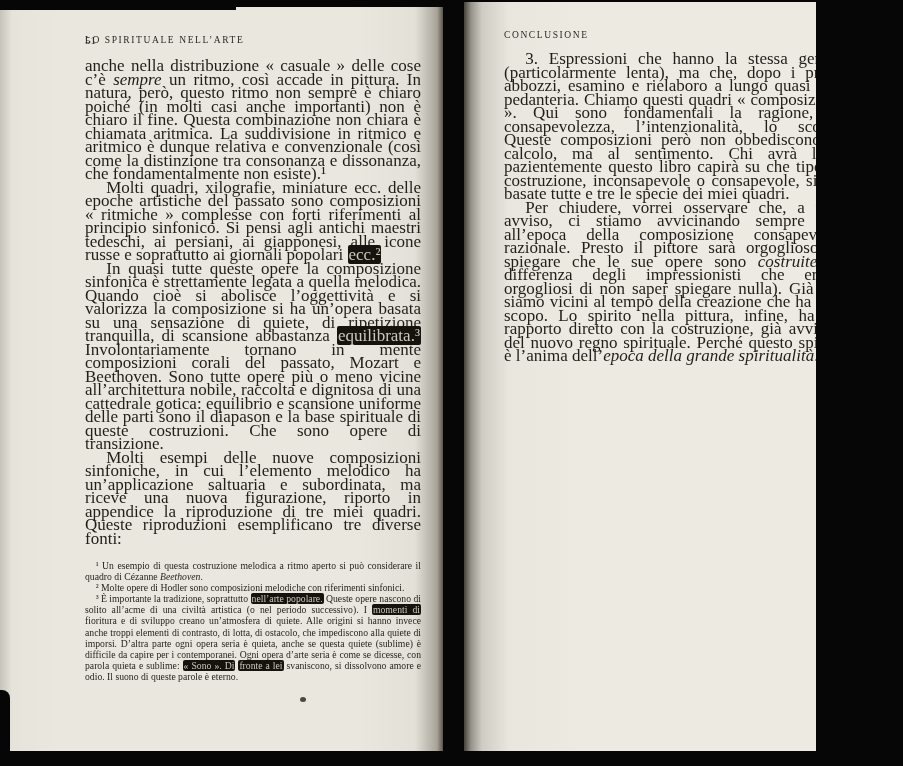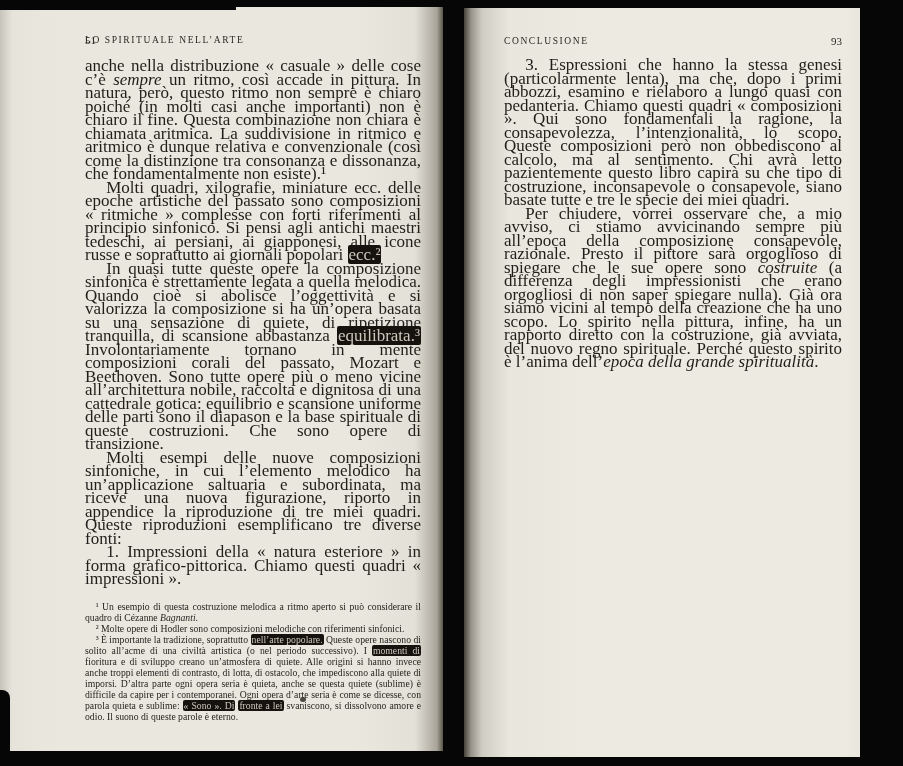--- a/index.html
+++ b/index.html
@@ -13,25 +13,24 @@
   .spread { position: absolute; inset: 0; }
 
   .page { position: absolute; overflow: hidden; }
   .page-left {
     left: 0; top: 7px; width: 443px; height: 744px;
     background: linear-gradient(90deg,
       #c6c3ba 0px, #e6e3db 12px, #eae7df 55px, #eae7df 355px,
       #e3e0d7 415px, #a8a49a 437px, #595548 443px);
   }
   .page-right {
-    left: 464px; top: 8px; width: 352px; height: 749px;
+    left: 464px; top: 2px; width: 352px; height: 749px;
     background: linear-gradient(90deg,
       #45423a 0px, #96928a 7px, #cfccc3 18px, #e9e6de 45px,
       #edeae2 120px, #edeae2 380px, #e4e1d9 425px, #cfccc3 439px);
-    padding-left: 44px;
   }
 
   .running-head { position: absolute; top: 28px; height: 14px; }
   .page-left  .running-head { left: 85px; width: 336px; }
   .page-right .running-head { left: 40px; width: 338px; }
   .head-title {
     text-align: left; font-size: 9.5px; letter-spacing: 1.6px;
     color: #2b2823; text-transform: uppercase;
   }
   .page-num { position: absolute; top: -1px; font-size: 11px; color: #2b2823; }
@@ -77,24 +76,23 @@
     <div class="running-head">
       <span class="page-num pn-left">51</span>
       <div class="head-title">LO SPIRITUALE NELL’ARTE</div>
     </div>
     <div class="text-col text-col-left">
       <div id="left-body">
           <p class="body-para no-indent">anche nella distribuzione « casuale » delle cose c’è <i>sempre</i> un ritmo, così accade in pittura. In natura, però, questo ritmo non sempre è chiaro poiché (in molti casi anche importanti) non è chiaro il fine. Questa combinazione non chiara è chiamata aritmica. La suddivisione in ritmico e aritmico è dunque relativa e convenzionale (così come la distinzione tra consonanza e dissonanza, che fondamentalmente non esiste).¹</p>
           <p class="body-para">Molti quadri, xilografie, miniature ecc. delle epoche artistiche del passato sono composizioni « ritmiche » complesse con forti riferimenti al principio sinfonico. Si pensi agli antichi maestri tedeschi, ai persiani, ai giapponesi, alle icone russe e soprattutto ai giornali popolari <span class="artifact">ecc.²</span></p>
           <p class="body-para">In quasi tutte queste opere la composizione sinfonica è strettamente legata a quella melodica. Quando cioè si abolisce l’oggettività e si valorizza la composizione si ha un’opera basata su una sensazione di quiete, di ripetizione tranquilla, di scansione abbastanza <span class="artifact">equilibrata.³</span> Involontariamente tornano in mente composizioni corali del passato, Mozart e Beethoven. Sono tutte opere più o meno vicine all’architettura nobile, raccolta e dignitosa di una cattedrale gotica: equilibrio e scansione uniforme delle parti sono il diapason e la base spirituale di queste costruzioni. Che sono opere di transizione.</p>
           <p class="body-para">Molti esempi delle nuove composizioni sinfoniche, in cui l’elemento melodico ha un’applicazione saltuaria e subordinata, ma riceve una nuova figurazione, riporto in appendice la riproduzione di tre miei quadri. Queste riproduzioni esemplificano tre diverse fonti:</p>
-          <p class="body-para">1. Impressioni della « natura esteriore » in forma grafico-pittorica. Chiamo questi quadri « impressioni ».</p>
         </div>
       <div id="left-footnotes" class="footnotes">
-          <p class="footnote-para">¹ Un esempio di questa costruzione melodica a ritmo aperto si può considerare il quadro di Cézanne <i>Bagnanti</i>.</p>
+          <p class="footnote-para">¹ Un esempio di questa costruzione melodica a ritmo aperto si può considerare il quadro di Cézanne <i>Beethoven</i>.</p>
           <p class="footnote-para">² Molte opere di Hodler sono composizioni melodiche con riferimenti sinfonici.</p>
           <p class="footnote-para">³ È importante la tradizione, soprattutto <span class="artifact">nell’arte popolare.</span> Queste opere nascono di solito all’acme di una civiltà artistica (o nel periodo successivo). I <span class="artifact">momenti di</span> fioritura e di sviluppo creano un’atmosfera di quiete. Alle origini si hanno invece anche troppi elementi di contrasto, di lotta, di ostacolo, che impediscono alla quiete di imporsi. D’altra parte ogni opera seria è quieta, anche se questa quiete (sublime) è difficile da capire per i contemporanei. Ogni opera d’arte seria è come se dicesse, con parola quieta e sublime: <span class="artifact">« Sono ». Di</span> <span class="artifact">fronte a lei</span> svaniscono, si dissolvono amore e odio. Il suono di queste parole è eterno.</p>
         </div>
     </div>
     <div class="smudge" style="left:300px; top:690px; width:6px; height:5px;"></div>
   </div>
 
   <div class="page page-right">
     <div class="running-head">
       <div class="head-title">CONCLUSIONE</div>

